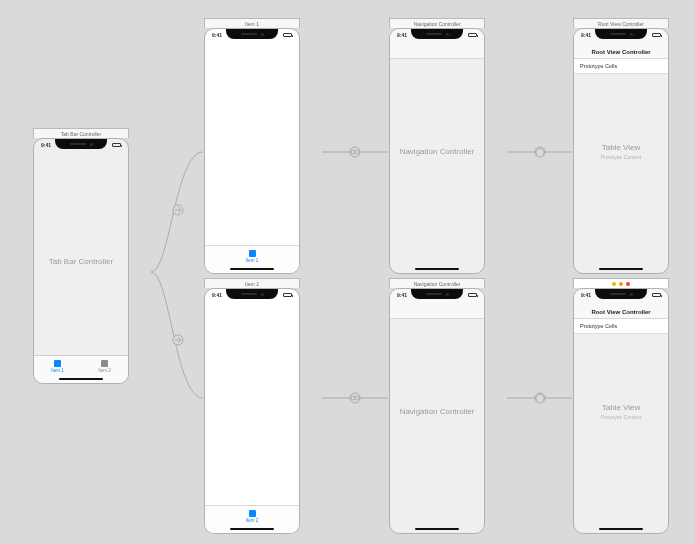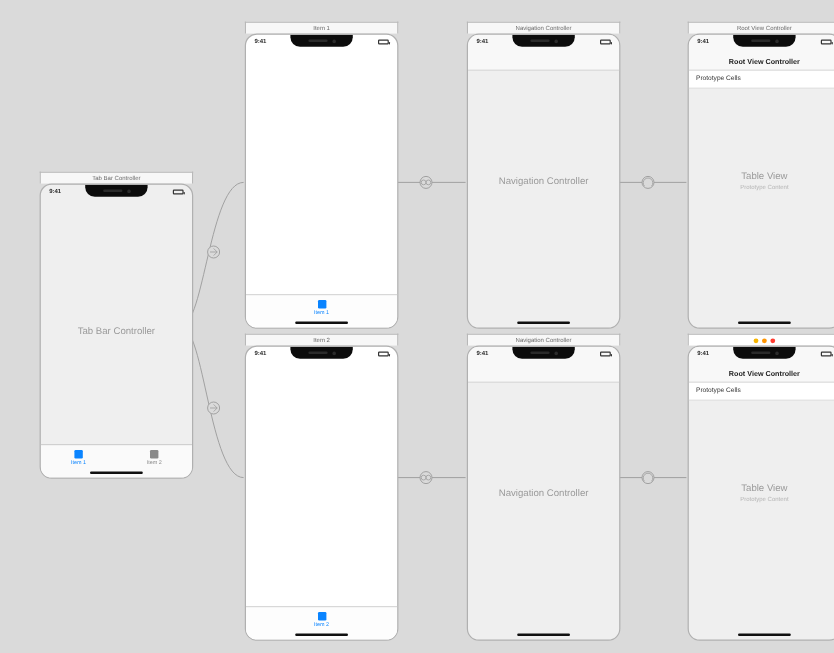--- a/index.html
+++ b/index.html
@@ -10,21 +10,21 @@
     font-size: 6px;
     color: #555;
     position: relative;
     overflow: hidden;
   }
   svg.connectors {
     position: absolute; inset: 0; width: 695px; height: 544px; pointer-events: none;
   }
   .scene {
     position: absolute;
-    width: 128px;
+    width: 96px;
   }
   .scene-title {
     background: #f7f7f7;
     border: 0.5px solid #b8b8b8;
     border-bottom: none;
     height: 10px;
     line-height: 10px;
     text-align: center;
     font-size: 5px;
     color: #6a6a6a;
@@ -137,21 +137,21 @@
 
   <path class="seg-line" d="M507 152 L572 152"></path>
   <circle class="seg-circle" cx="540" cy="152" r="5"></circle>
   <path class="seg-glyph" d="M537 155 a4 4 0 1 1 6 0"></path>
 
   <path class="seg-line" d="M507 398 L572 398"></path>
   <circle class="seg-circle" cx="540" cy="398" r="5"></circle>
   <path class="seg-glyph" d="M537 401 a4 4 0 1 1 6 0"></path>
 </svg>
 
-<div class="scene" style="left:33px; top:143px;">
+<div class="scene" style="left:33px; top:128px;">
   <div class="scene-title">Tab Bar Controller</div>
   <div class="phone gray-body">
     <div class="statusbar">
       <span>9:41</span>
       <span class="battery"></span>
     </div>
     <div class="notch">
         <span class="speaker"></span>
         <span class="cam"></span>
       </div>

